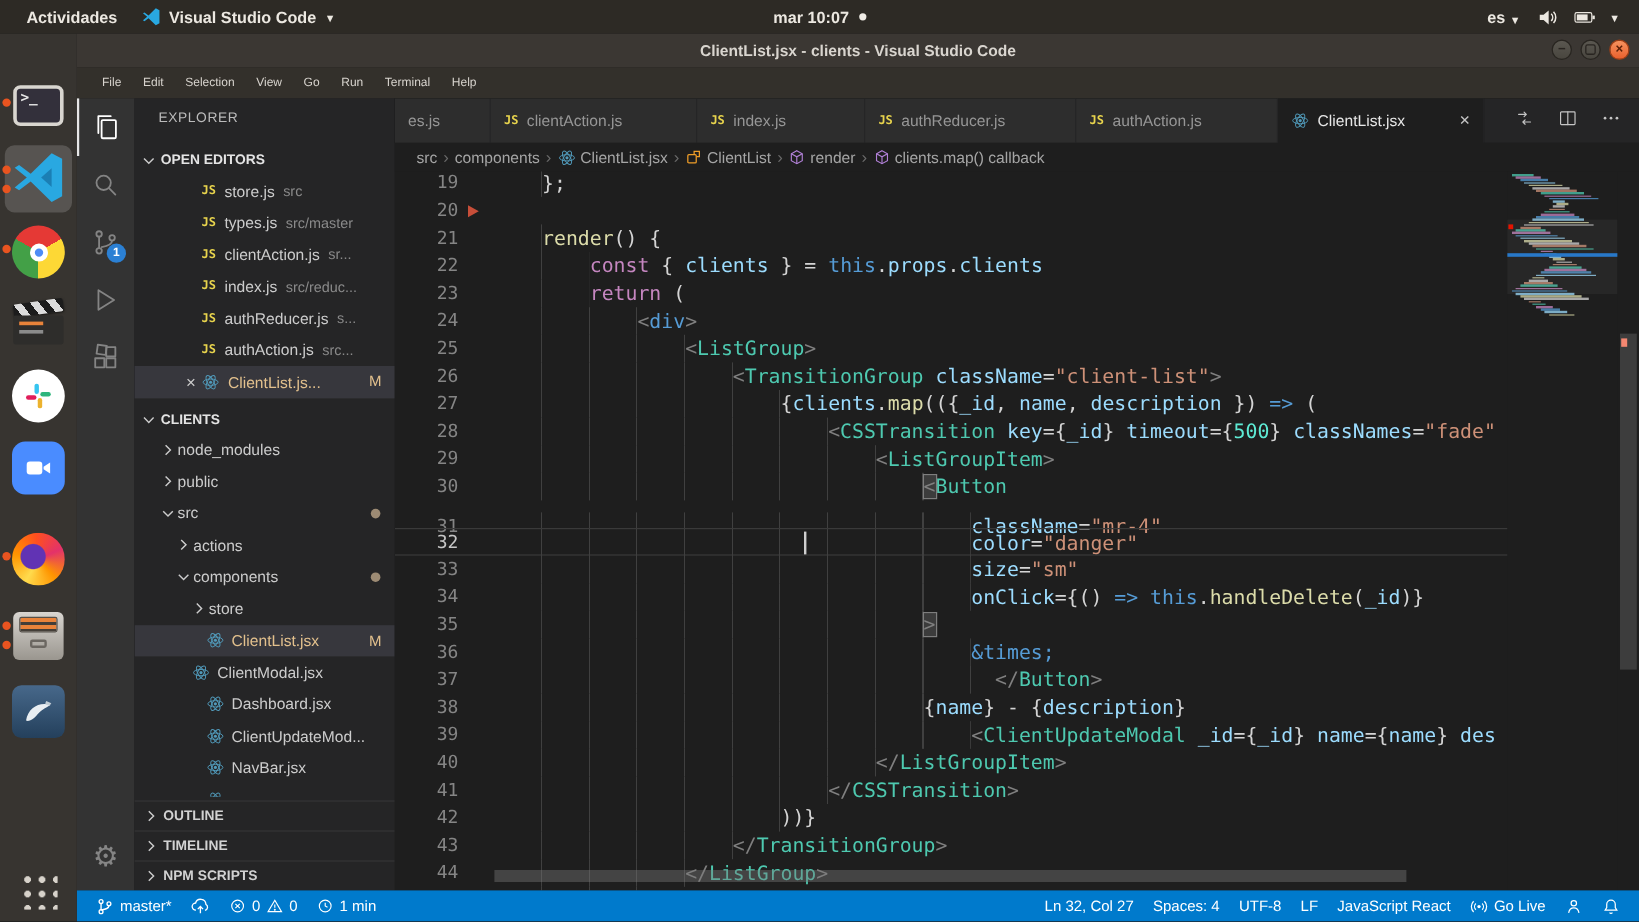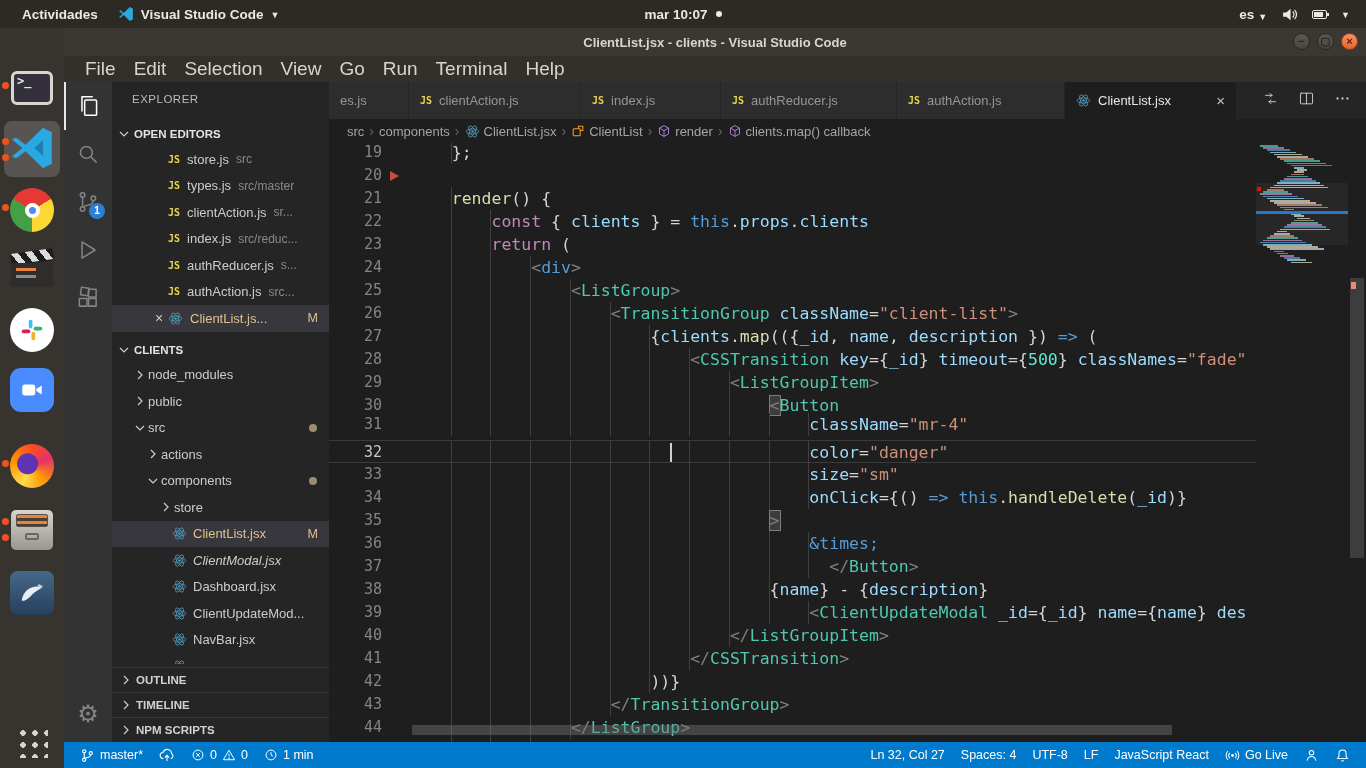--- a/index.html
+++ b/index.html
@@ -53,21 +53,21 @@
 
   
   #vswin { position:absolute; left:64px; top:28px; width:1302px; height:740px; }
   #titlebar { position:absolute; left:0; top:0; right:0; height:28px; background:#3b3733; display:flex; align-items:center; }
   #titlebar .wtitle { position:absolute; left:0; right:0; text-align:center; color:#d9d5cf; font-size:13px; font-weight:bold; }
   #wcontrols { position:absolute; right:8px; top:5px; display:flex; gap:7px; }
   .wbtn { width:17px; height:17px; border-radius:50%; background:linear-gradient(#5a5750,#49463f); border:1px solid #282520;
     color:#282420; font-size:11px; line-height:14px; text-align:center; font-weight:bold; }
   .wbtn.close { background:linear-gradient(#f6925e,#e9602d); border-color:#9c3e16; color:#5c2008; }
   #menubar { position:absolute; left:0; top:28px; right:0; height:26px; background:#33302b; display:flex; align-items:center; padding-left:12px; }
-  .menu-item { color:#d8d4ce; font-size:19px; padding:0 9px; }
+  .menu-item { color:#d8d4ce; font-size:10px; padding:0 9px; }
 
   #activitybar { position:absolute; left:0; top:54px; width:48px; bottom:26px; background:#333333; }
   .act-item { width:48px; height:48px; display:flex; align-items:center; justify-content:center; color:#848484; position:relative; }
   .act-item.active { color:#ffffff; border-left:2px solid #e7e7e7; }
   .act-badge { position:absolute; right:7px; bottom:7px; min-width:16px; height:16px; border-radius:9px; background:#2b80d4;
     color:#fff; font-size:10px; line-height:16px; text-align:center; font-weight:bold; }
   #act-bottom { position:absolute; bottom:4px; left:0; width:48px; }
   .gear { font-size:24px; color:#858585; text-align:center; }
 
   #sidebar { position:absolute; left:48px; top:54px; width:217px; bottom:26px; background:#252526; overflow:hidden; }
@@ -455,21 +455,21 @@
             <svg class="ic" width="15" height="15" viewBox="0 0 24 24" fill="none" stroke="#519aba" stroke-width="1.3">
               <circle cx="12" cy="12" r="2.1" fill="#519aba" stroke="none"></circle>
               <ellipse cx="12" cy="12" rx="10" ry="4.2"></ellipse>
               <ellipse cx="12" cy="12" rx="10" ry="4.2" transform="rotate(60 12 12)"></ellipse>
               <ellipse cx="12" cy="12" rx="10" ry="4.2" transform="rotate(120 12 12)"></ellipse>
             </svg>
           </span>
           <span class="fname mod-name">ClientList.jsx</span>
           <span class="mbadge">M</span>
         </div>
-        <div class="sb-item" style="padding-left: 46px; font-style: italic;">
+        <div class="sb-item" style="padding-left: 34px;">
           <span style="width: 14px;"></span>
           <span style="display: inline-flex; margin-right: 6px;">
             <svg class="ic" width="15" height="15" viewBox="0 0 24 24" fill="none" stroke="#519aba" stroke-width="1.3">
               <circle cx="12" cy="12" r="2.1" fill="#519aba" stroke="none"></circle>
               <ellipse cx="12" cy="12" rx="10" ry="4.2"></ellipse>
               <ellipse cx="12" cy="12" rx="10" ry="4.2" transform="rotate(60 12 12)"></ellipse>
               <ellipse cx="12" cy="12" rx="10" ry="4.2" transform="rotate(120 12 12)"></ellipse>
             </svg>
           </span>
           <span class="fname">ClientModal.jsx</span>
@@ -663,21 +663,21 @@
         <div class="crow" style="top: 44px;"><span class="lnum">21</span><span class="gmark"></span><span><span class="guides" style="width: 4ch;"></span><span class="tk-f">render</span><span class="tk-p">() {</span></span></div>
         <div class="crow" style="top: 67px;"><span class="lnum">22</span><span class="gmark"></span><span><span class="guides" style="width: 8ch;"></span><span class="tk-k">const</span><span class="tk-p"> { </span><span class="tk-v">clients</span><span class="tk-p"> } = </span><span class="tk-b">this</span><span class="tk-p">.</span><span class="tk-v">props</span><span class="tk-p">.</span><span class="tk-v">clients</span></span></div>
         <div class="crow" style="top: 90px;"><span class="lnum">23</span><span class="gmark"></span><span><span class="guides" style="width: 8ch;"></span><span class="tk-k">return</span><span class="tk-p"> (</span></span></div>
         <div class="crow" style="top: 113px;"><span class="lnum">24</span><span class="gmark"></span><span><span class="guides" style="width: 12ch;"></span><span class="tk-g">&lt;</span><span class="tk-h">div</span><span class="tk-g">&gt;</span></span></div>
         <div class="crow" style="top: 136px;"><span class="lnum">25</span><span class="gmark"></span><span><span class="guides" style="width: 16ch;"></span><span class="tk-g">&lt;</span><span class="tk-t">ListGroup</span><span class="tk-g">&gt;</span></span></div>
         <div class="crow" style="top: 159px;"><span class="lnum">26</span><span class="gmark"></span><span><span class="guides" style="width: 20ch;"></span><span class="tk-g">&lt;</span><span class="tk-t">TransitionGroup</span><span class="tk-p"> </span><span class="tk-v">className</span><span class="tk-p">=</span><span class="tk-s">"client-list"</span><span class="tk-g">&gt;</span></span></div>
         <div class="crow" style="top: 182px;"><span class="lnum">27</span><span class="gmark"></span><span><span class="guides" style="width: 24ch;"></span><span class="tk-p">{</span><span class="tk-v">clients</span><span class="tk-p">.</span><span class="tk-f">map</span><span class="tk-p">(({</span><span class="tk-v">_id</span><span class="tk-p">, </span><span class="tk-v">name</span><span class="tk-p">, </span><span class="tk-v">description</span><span class="tk-p"> }) </span><span class="tk-b">=&gt;</span><span class="tk-p"> (</span></span></div>
         <div class="crow" style="top: 205px;"><span class="lnum">28</span><span class="gmark"></span><span><span class="guides" style="width: 28ch;"></span><span class="tk-g">&lt;</span><span class="tk-t">CSSTransition</span><span class="tk-p"> </span><span class="tk-v">key</span><span class="tk-p">={</span><span class="tk-v">_id</span><span class="tk-p">} </span><span class="tk-v">timeout</span><span class="tk-p">={</span><span class="tk-n">500</span><span class="tk-p">} </span><span class="tk-v">classNames</span><span class="tk-p">=</span><span class="tk-s">"fade"</span></span></div>
         <div class="crow" style="top: 228px;"><span class="lnum">29</span><span class="gmark"></span><span><span class="guides" style="width: 32ch;"></span><span class="tk-g">&lt;</span><span class="tk-t">ListGroupItem</span><span class="tk-g">&gt;</span></span></div>
         <div class="crow" style="top: 251px;"><span class="lnum">30</span><span class="gmark"></span><span><span class="guides" style="width: 36ch;"></span><span class="tk-g match">&lt;</span><span class="tk-t">Button</span></span></div>
-        <div class="crow" style="top: 270px;"><span class="lnum">31</span><span class="gmark"></span><span><span class="guides" style="width: 40ch;"></span><span class="tk-v">className</span><span class="tk-p">=</span><span class="tk-s">"mr-4"</span></span></div>
+        <div class="crow" style="top: 284px;"><span class="lnum">31</span><span class="gmark"></span><span><span class="guides" style="width: 40ch;"></span><span class="tk-v">className</span><span class="tk-p">=</span><span class="tk-s">"mr-4"</span></span></div>
         <div class="crow cur" style="top: 297px;"><span class="lnum">32</span><span class="gmark"></span><span><span class="guides" style="width: 40ch;"></span><span class="tk-v">color</span><span class="tk-p">=</span><span class="tk-s">"danger"</span></span><span class="cursorbar"></span></div>
         <div class="crow" style="top: 320px;"><span class="lnum">33</span><span class="gmark"></span><span><span class="guides" style="width: 40ch;"></span><span class="tk-v">size</span><span class="tk-p">=</span><span class="tk-s">"sm"</span></span></div>
         <div class="crow" style="top: 343px;"><span class="lnum">34</span><span class="gmark"></span><span><span class="guides" style="width: 40ch;"></span><span class="tk-v">onClick</span><span class="tk-p">={() </span><span class="tk-b">=&gt;</span><span class="tk-p"> </span><span class="tk-b">this</span><span class="tk-p">.</span><span class="tk-f">handleDelete</span><span class="tk-p">(</span><span class="tk-v">_id</span><span class="tk-p">)}</span></span></div>
         <div class="crow" style="top: 366px;"><span class="lnum">35</span><span class="gmark"></span><span><span class="guides" style="width: 36ch;"></span><span class="tk-g match">&gt;</span></span></div>
         <div class="crow" style="top: 389px;"><span class="lnum">36</span><span class="gmark"></span><span><span class="guides" style="width: 40ch;"></span><span class="tk-b">&amp;times;</span></span></div>
         <div class="crow" style="top: 412px;"><span class="lnum">37</span><span class="gmark"></span><span><span class="guides" style="width: 42ch;"></span><span class="tk-g">&lt;/</span><span class="tk-t">Button</span><span class="tk-g">&gt;</span></span></div>
         <div class="crow" style="top: 435px;"><span class="lnum">38</span><span class="gmark"></span><span><span class="guides" style="width: 36ch;"></span><span class="tk-p">{</span><span class="tk-v">name</span><span class="tk-p">} - {</span><span class="tk-v">description</span><span class="tk-p">}</span></span></div>
         <div class="crow" style="top: 458px;"><span class="lnum">39</span><span class="gmark"></span><span><span class="guides" style="width: 40ch;"></span><span class="tk-g">&lt;</span><span class="tk-t">ClientUpdateModal</span><span class="tk-p"> </span><span class="tk-v">_id</span><span class="tk-p">={</span><span class="tk-v">_id</span><span class="tk-p">} </span><span class="tk-v">name</span><span class="tk-p">={</span><span class="tk-v">name</span><span class="tk-p">} </span><span class="tk-v">des</span></span></div>
         <div class="crow" style="top: 481px;"><span class="lnum">40</span><span class="gmark"></span><span><span class="guides" style="width: 32ch;"></span><span class="tk-g">&lt;/</span><span class="tk-t">ListGroupItem</span><span class="tk-g">&gt;</span></span></div>
         <div class="crow" style="top: 504px;"><span class="lnum">41</span><span class="gmark"></span><span><span class="guides" style="width: 28ch;"></span><span class="tk-g">&lt;/</span><span class="tk-t">CSSTransition</span><span class="tk-g">&gt;</span></span></div>

